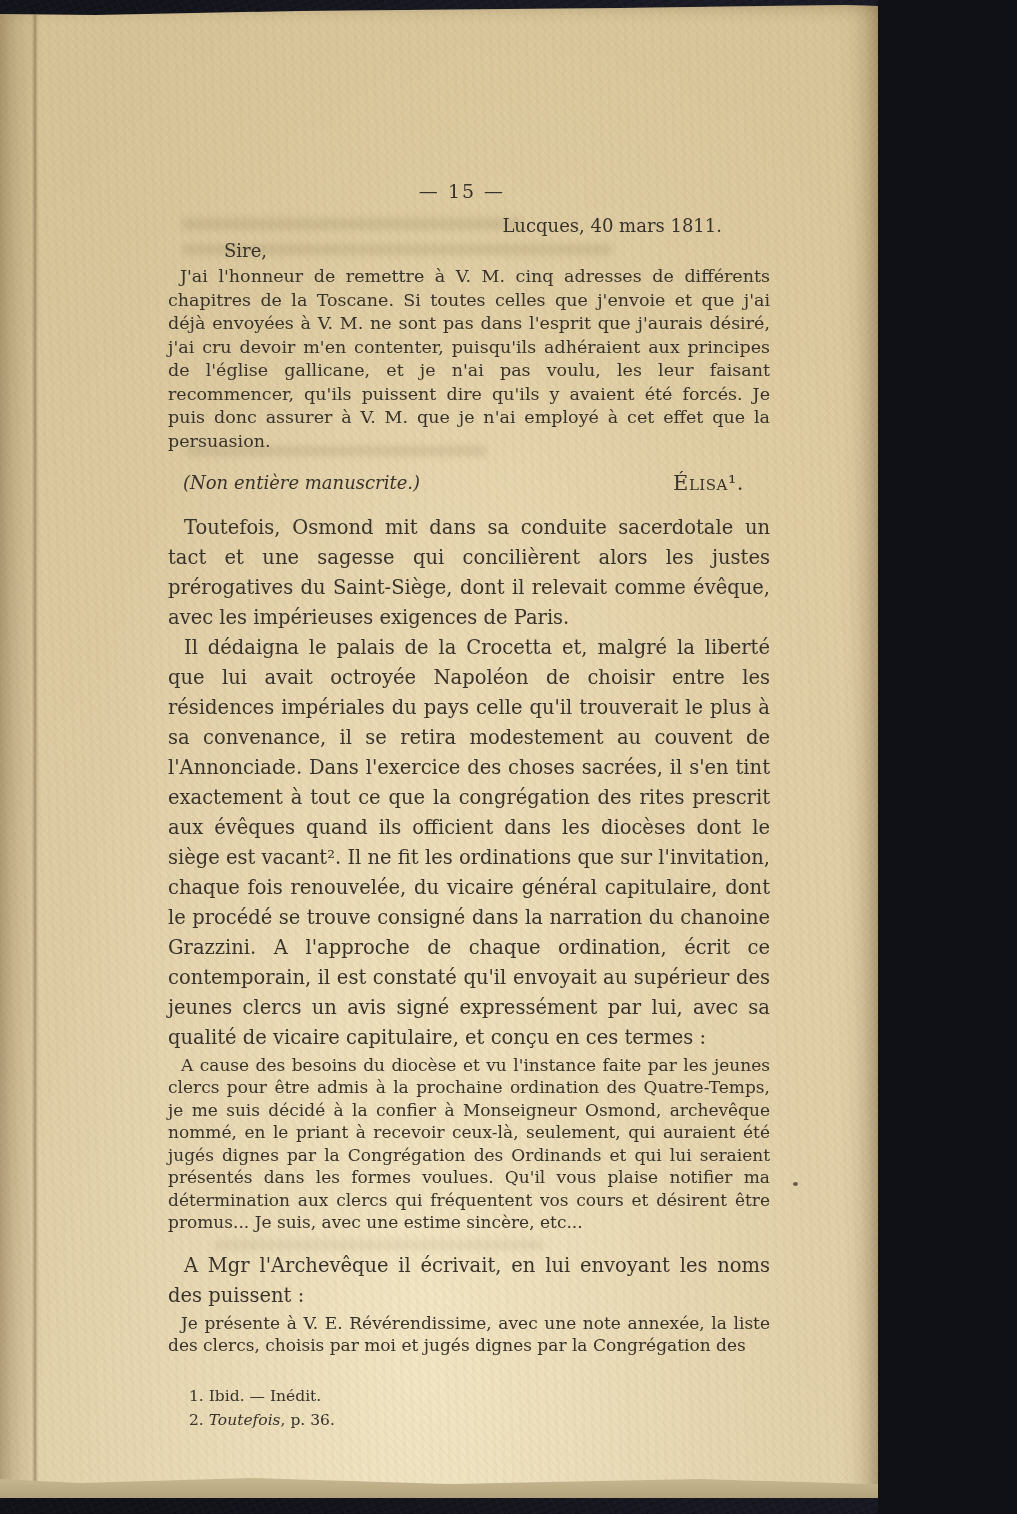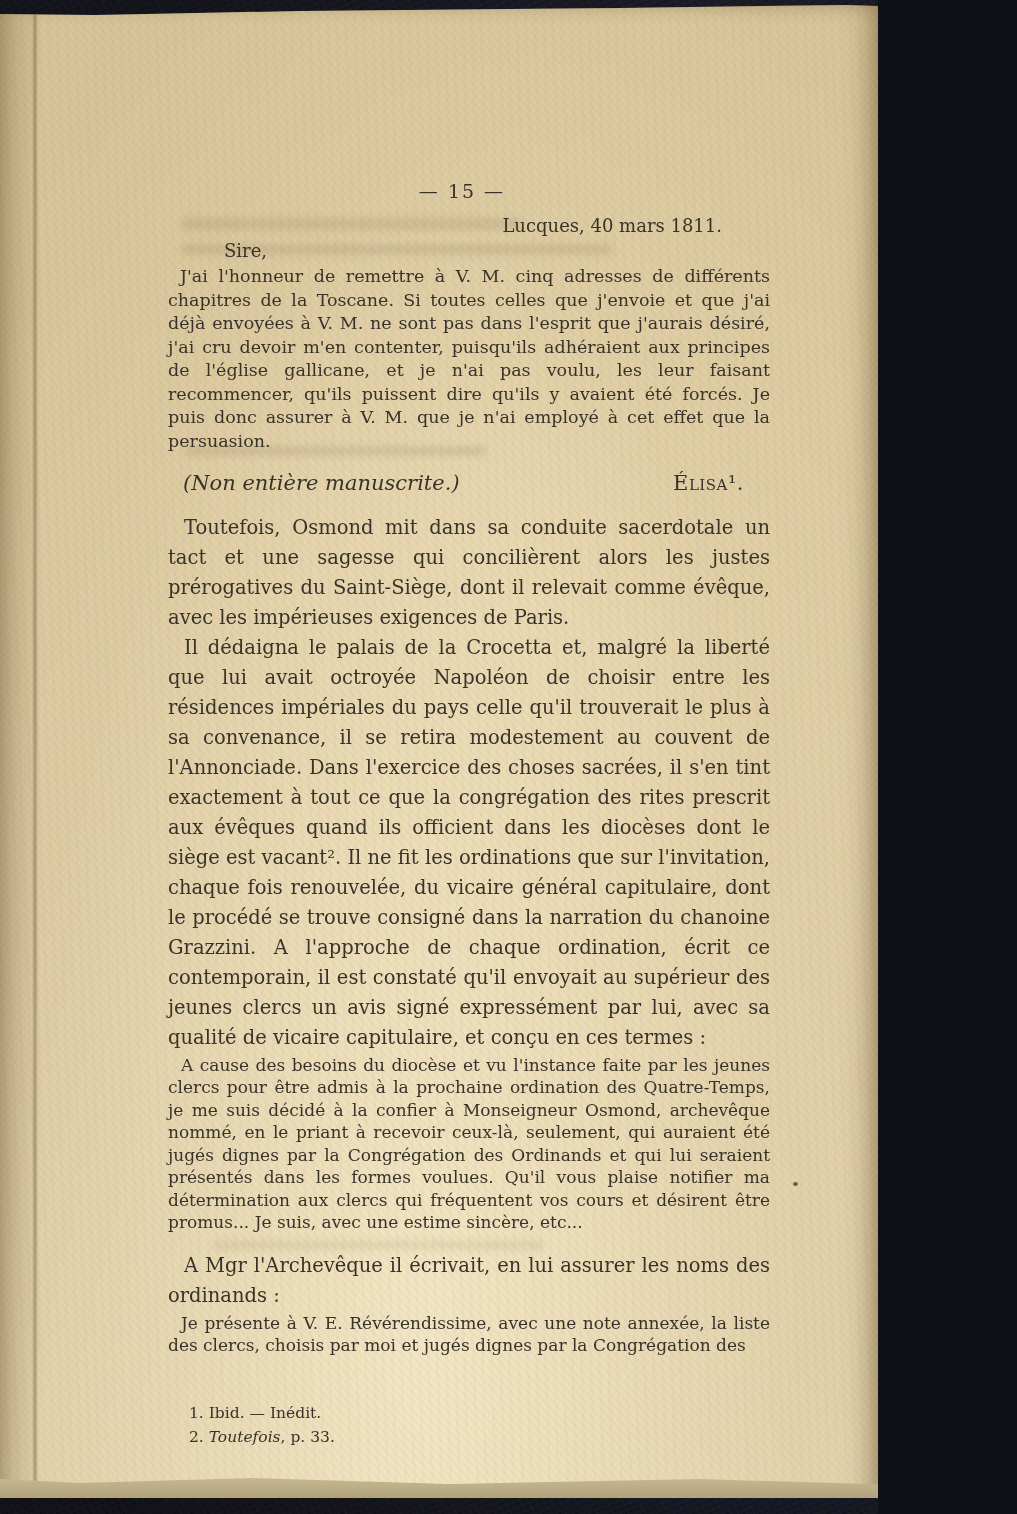--- a/index.html
+++ b/index.html
@@ -90,36 +90,36 @@
     letter-spacing: 2px; margin: 0 14px 12px 0;
   }
   .dateline { text-align: right; padding-right: 48px; font-size: 18px; line-height: 24px; }
   .salutation { padding-left: 56px; font-size: 18px; line-height: 24px; margin-top: 1px; }
 
   .letter-body {
     font-size: 17.5px; line-height: 23.5px; text-align: justify;
     text-indent: 12px; margin-top: 2px;
   }
   .sig-row { display: flex; justify-content: space-between; margin-top: 3px; }
-  .letter-note { font-style: italic; font-size: 21px; line-height: 24px; padding-left: 15px; }
+  .letter-note { font-style: italic; font-size: 18px; line-height: 24px; padding-left: 15px; }
   .letter-sig { font-variant: small-caps; font-size: 21px; line-height: 24px; padding-right: 26px; letter-spacing: .5px; }
 
   .para {
     font-size: 19.5px; line-height: 30px; text-align: justify;
     text-indent: 16px; margin: 0;
   }
   .para.first { margin-top: 18px; }
   .quote {
     font-size: 17px; line-height: 22.5px; text-align: justify;
     text-indent: 13px; margin-top: 1px;
   }
   .para.after-quote { margin-top: 13px; }
   .quote.last { }
 
-  .footnotes { margin-top: 44px; padding-left: 21px; font-size: 15.5px; line-height: 24.5px; }
+  .footnotes { margin-top: 27px; padding-left: 21px; font-size: 15.5px; line-height: 24.5px; }
   .fn-italic { font-style: italic; }
 </style>
 </head>
 <body>
 
 <div class="scan">
 
   <div class="under-sheet"></div>
   <div class="corner-curl"></div>
 
@@ -150,23 +150,23 @@
       <span class="letter-note">(Non entière manuscrite.)</span>
       <span class="letter-sig">Élisa¹.</span>
     </div>
 
     <p class="para first">Toutefois, Osmond mit dans sa conduite sacerdotale un tact et une sagesse qui concilièrent alors les justes prérogatives du Saint-Siège, dont il relevait comme évêque, avec les impérieuses exigences de Paris.</p>
 
     <p class="para">Il dédaigna le palais de la Crocetta et, malgré la liberté que lui avait octroyée Napoléon de choisir entre les résidences impériales du pays celle qu'il trouverait le plus à sa convenance, il se retira modestement au couvent de l'Annonciade. Dans l'exercice des choses sacrées, il s'en tint exactement à tout ce que la congrégation des rites prescrit aux évêques quand ils officient dans les diocèses dont le siège est vacant². Il ne fit les ordinations que sur l'invitation, chaque fois renouvelée, du vicaire général capitulaire, dont le procédé se trouve consigné dans la narration du chanoine Grazzini. A l'approche de chaque ordination, écrit ce contemporain, il est constaté qu'il envoyait au supérieur des jeunes clercs un avis signé expressément par lui, avec sa qualité de vicaire capitulaire, et conçu en ces termes :</p>
 
     <p class="quote">A cause des besoins du diocèse et vu l'instance faite par les jeunes clercs pour être admis à la prochaine ordination des Quatre-Temps, je me suis décidé à la confier à Monseigneur Osmond, archevêque nommé, en le priant à recevoir ceux-là, seulement, qui auraient été jugés dignes par la Congrégation des Ordinands et qui lui seraient présentés dans les formes voulues. Qu'il vous plaise notifier ma détermination aux clercs qui fréquentent vos cours et désirent être promus... Je suis, avec une estime sincère, etc...</p>
 
-    <p class="para after-quote">A Mgr l'Archevêque il écrivait, en lui assurer les noms des ordinands :</p>
+    <p class="para after-quote">A Mgr l'Archevêque il écrivait, en lui envoyant les noms des puissent :</p>
 
     <p class="quote last">Je présente à V. E. Révérendissime, avec une note annexée, la liste des clercs, choisis par moi et jugés dignes par la Congrégation des</p>
 
     <div class="footnotes">
       <div><span>1.</span> <span>Ibid. — Inédit.</span></div>
-      <div><span>2.</span> <span class="fn-italic">Toutefois</span><span>, p. 33.</span></div>
+      <div><span>2.</span> <span class="fn-italic">Toutefois</span><span>, p. 36.</span></div>
     </div>
 
   </div>
 </div>
 
 </body></html>

